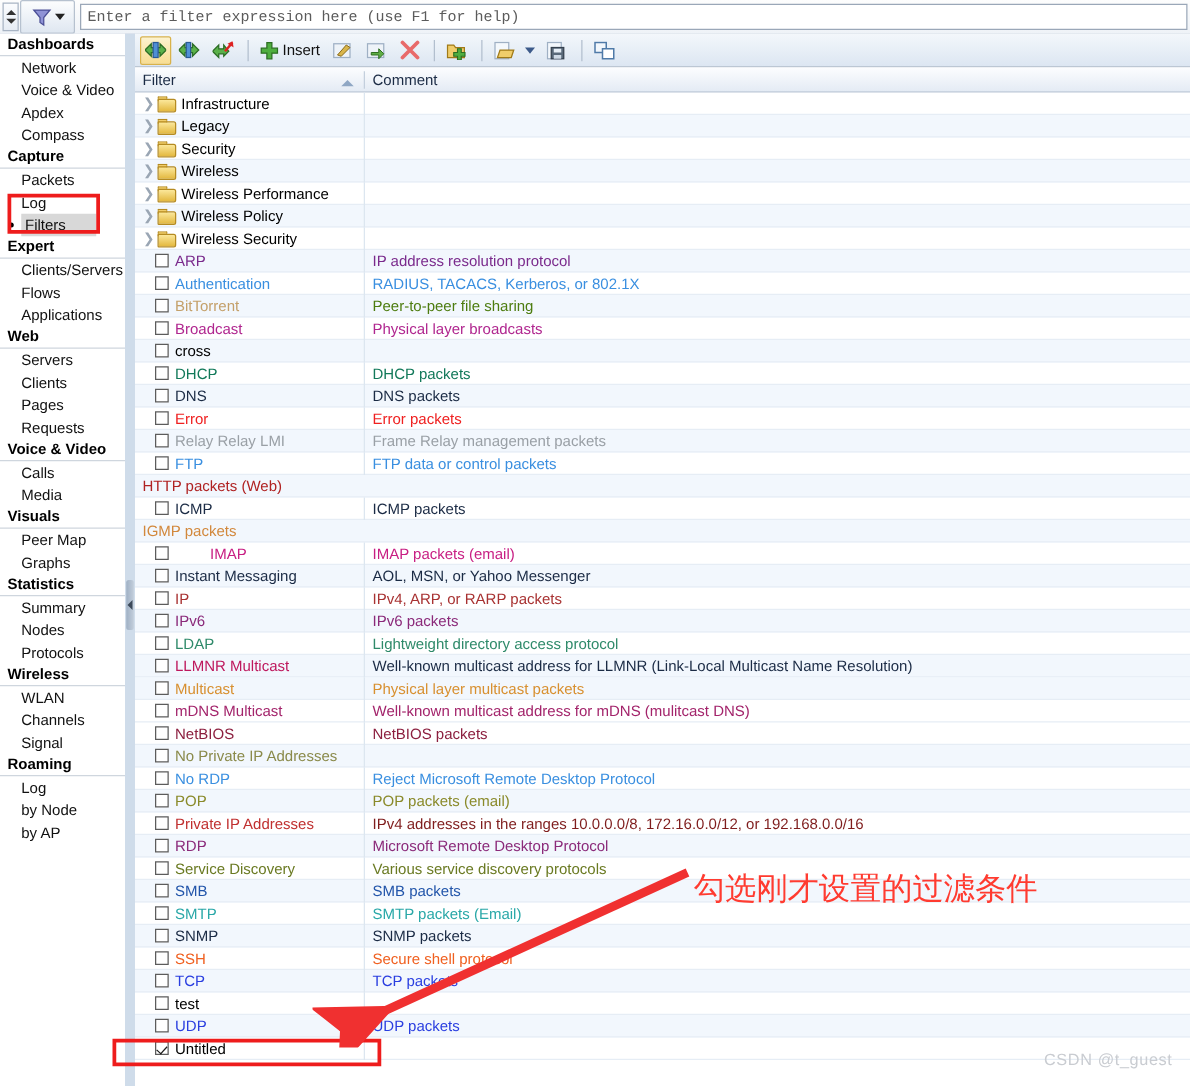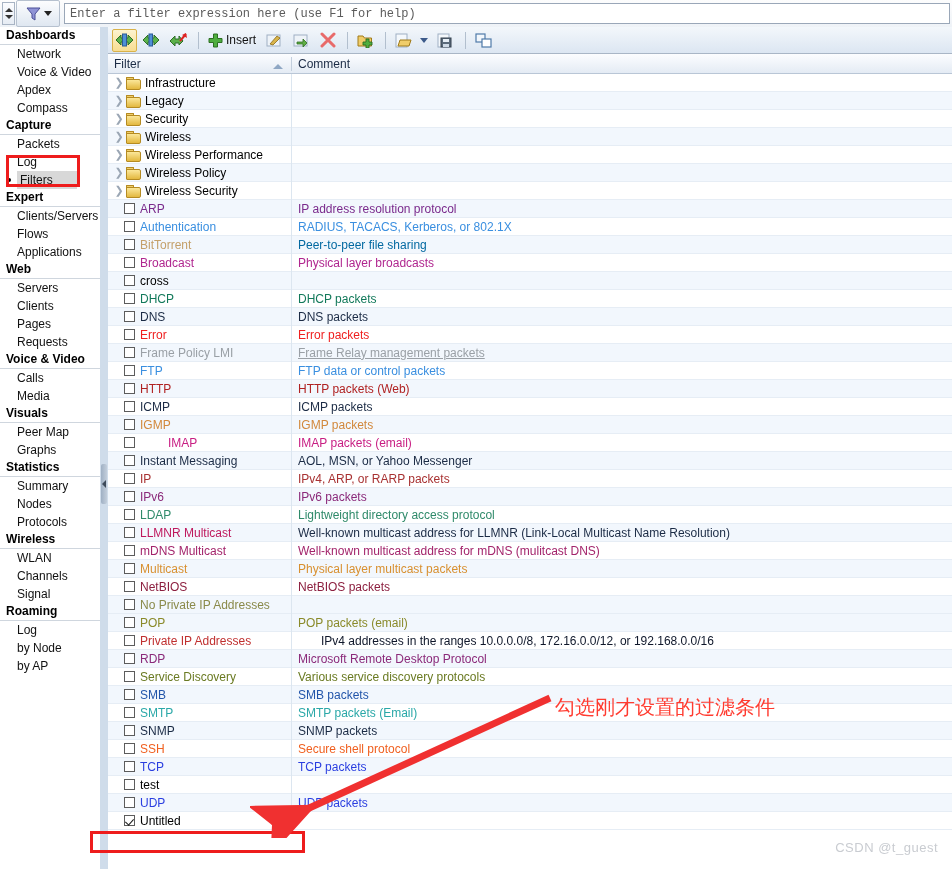--- a/index.html
+++ b/index.html
@@ -154,21 +154,21 @@
   }
   .cb.checked:after{
     content:"";position:absolute;left:2px;top:1px;width:4px;height:7px;
     border:solid #1b1b1b;border-width:0 1.6px 1.6px 0;transform:rotate(42deg);
   }
 
   
   .redbox{position:absolute;border:3px solid #ee1c1c;box-sizing:border-box;}
   #anno-text{
     position:absolute;left:555px;top:694px;
-    font-size:20px;color:#ff3b30;white-space:nowrap;
+    font-size:25px;color:#ff3b30;white-space:nowrap;
     font-family:"DejaVu Sans","Liberation Sans",sans-serif;
   }
   #anno-arrow{position:absolute;left:250px;top:688px;width:310px;height:150px;pointer-events:none;}
   #watermark{
     position:absolute;right:14px;bottom:14px;
     font-size:13px;color:#c9ccd1;letter-spacing:.5px;
   }
 </style>
 </head>
 <body>
@@ -428,21 +428,21 @@
           <span class="cb"></span>
           <span style="color: rgb(58, 143, 224);">Authentication</span>
         </div>
         <div class="cell-comment" style="color: rgb(58, 143, 224);">RADIUS, TACACS, Kerberos, or 802.1X</div>
       </div>
       <div class="row alt">
         <div class="cell-filter">
           <span class="cb"></span>
           <span style="color: rgb(196, 160, 106);">BitTorrent</span>
         </div>
-        <div class="cell-comment" style="color: #0369a1;">Peer-to-peer file sharing</div>
+        <div class="cell-comment" style="color: #4d7c0f;">Peer-to-peer file sharing</div>
       </div>
       <div class="row">
         <div class="cell-filter">
           <span class="cb"></span>
           <span style="color: rgb(176, 38, 143);">Broadcast</span>
         </div>
         <div class="cell-comment" style="color: rgb(176, 38, 143);">Physical layer broadcasts</div>
       </div>
       <div class="row alt">
         <div class="cell-filter">
@@ -468,50 +468,42 @@
       <div class="row">
         <div class="cell-filter">
           <span class="cb"></span>
           <span style="color: rgb(239, 32, 32);">Error</span>
         </div>
         <div class="cell-comment" style="color: rgb(239, 32, 32);">Error packets</div>
       </div>
       <div class="row alt">
         <div class="cell-filter">
           <span class="cb"></span>
-          <span style="color: rgb(154, 160, 166);">Frame Policy LMI</span>
-        </div>
-        <div class="cell-comment" style="color: rgb(154, 160, 166); text-decoration: underline;">Frame Relay management packets</div>
+          <span style="color: rgb(154, 160, 166);">Relay Relay LMI</span>
+        </div>
+        <div class="cell-comment" style="color: rgb(154, 160, 166);">Frame Relay management packets</div>
       </div>
       <div class="row">
         <div class="cell-filter">
           <span class="cb"></span>
           <span style="color: rgb(58, 143, 224);">FTP</span>
         </div>
         <div class="cell-comment" style="color: rgb(58, 143, 224);">FTP data or control packets</div>
       </div>
       <div class="row alt">
-        <div class="cell-filter">
-          <span class="cb"></span>
-          <span style="color: rgb(176, 34, 34);">HTTP</span>
-        </div>
         <div class="cell-comment" style="color: rgb(176, 34, 34);">HTTP packets (Web)</div>
       </div>
       <div class="row">
         <div class="cell-filter">
           <span class="cb"></span>
           <span style="color: rgb(27, 43, 69);">ICMP</span>
         </div>
         <div class="cell-comment" style="color: rgb(27, 43, 69);">ICMP packets</div>
       </div>
       <div class="row alt">
-        <div class="cell-filter">
-          <span class="cb"></span>
-          <span style="color: rgb(210, 136, 60);">IGMP</span>
-        </div>
         <div class="cell-comment" style="color: rgb(210, 136, 60);">IGMP packets</div>
       </div>
       <div class="row">
         <div class="cell-filter">
           <span class="cb"></span>
           <span style="color: rgb(200, 30, 131); margin-left: 28px;">IMAP</span>
         </div>
         <div class="cell-comment" style="color: rgb(200, 30, 131);">IMAP packets (email)</div>
       </div>
       <div class="row alt">
@@ -542,60 +534,67 @@
         </div>
         <div class="cell-comment" style="color: rgb(47, 138, 106);">Lightweight directory access protocol</div>
       </div>
       <div class="row alt">
         <div class="cell-filter">
           <span class="cb"></span>
           <span style="color: #be185d;">LLMNR Multicast</span>
         </div>
         <div class="cell-comment" style="color: rgb(27, 43, 69);">Well-known multicast address for LLMNR (Link-Local Multicast Name Resolution)</div>
       </div>
+      <div class="row alt">
+        <div class="cell-filter">
+          <span class="cb"></span>
+          <span style="color: rgb(216, 144, 48);">Multicast</span>
+        </div>
+        <div class="cell-comment" style="color: rgb(216, 144, 48);">Physical layer multicast packets</div>
+      </div>
       <div class="row">
         <div class="cell-filter">
           <span class="cb"></span>
           <span style="color: rgb(163, 36, 107);">mDNS Multicast</span>
         </div>
         <div class="cell-comment" style="color: rgb(163, 36, 107);">Well-known multicast address for mDNS (mulitcast DNS)</div>
       </div>
-      <div class="row alt">
-        <div class="cell-filter">
-          <span class="cb"></span>
-          <span style="color: rgb(216, 144, 48);">Multicast</span>
-        </div>
-        <div class="cell-comment" style="color: rgb(216, 144, 48);">Physical layer multicast packets</div>
-      </div>
       <div class="row">
         <div class="cell-filter">
           <span class="cb"></span>
           <span style="color: rgb(140, 31, 63);">NetBIOS</span>
         </div>
         <div class="cell-comment" style="color: rgb(140, 31, 63);">NetBIOS packets</div>
       </div>
       <div class="row alt">
         <div class="cell-filter">
           <span class="cb"></span>
           <span style="color: rgb(138, 138, 74);">No Private IP Addresses</span>
         </div>
       </div>
+      <div class="row">
+        <div class="cell-filter">
+          <span class="cb"></span>
+          <span style="color: rgb(58, 143, 224);">No RDP</span>
+        </div>
+        <div class="cell-comment" style="color: rgb(58, 143, 224);">Reject Microsoft Remote Desktop Protocol</div>
+      </div>
       <div class="row alt">
         <div class="cell-filter">
           <span class="cb"></span>
           <span style="color: rgb(138, 138, 42);">POP</span>
         </div>
         <div class="cell-comment" style="color: rgb(138, 138, 42);">POP packets (email)</div>
       </div>
       <div class="row">
         <div class="cell-filter">
           <span class="cb"></span>
           <span style="color: rgb(192, 48, 48);">Private IP Addresses</span>
         </div>
-        <div class="cell-comment" style="color: #0f172a; margin-left: 23px;">IPv4 addresses in the ranges 10.0.0.0/8, 172.16.0.0/12, or 192.168.0.0/16</div>
+        <div class="cell-comment" style="color: #7f1d1d;">IPv4 addresses in the ranges 10.0.0.0/8, 172.16.0.0/12, or 192.168.0.0/16</div>
       </div>
       <div class="row alt">
         <div class="cell-filter">
           <span class="cb"></span>
           <span style="color: rgb(139, 42, 122);">RDP</span>
         </div>
         <div class="cell-comment" style="color: rgb(139, 42, 122);">Microsoft Remote Desktop Protocol</div>
       </div>
       <div class="row">
         <div class="cell-filter">

